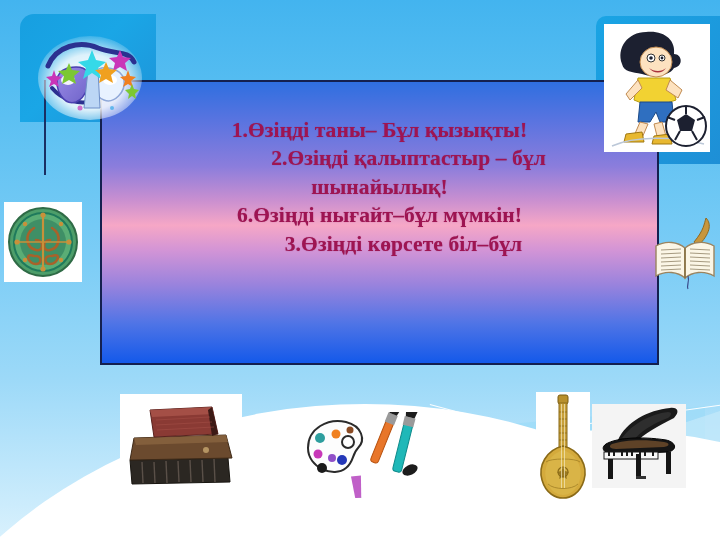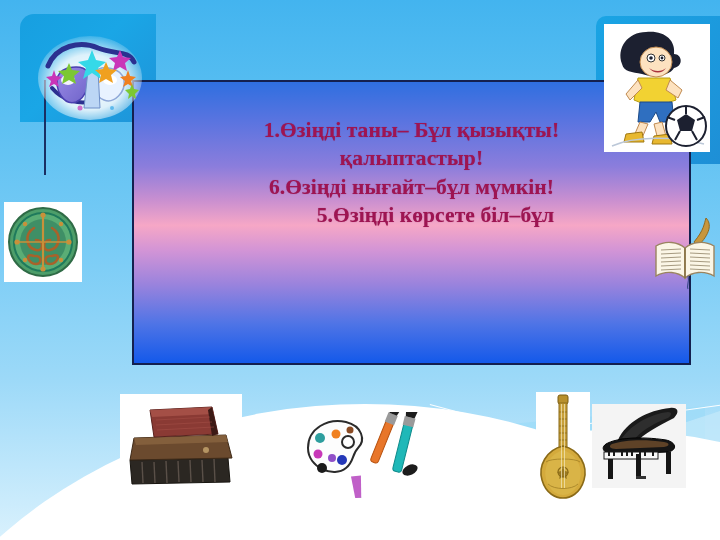--- a/index.html
+++ b/index.html
@@ -126,21 +126,20 @@
                 #f6a7c6 51%,
                 #d294d6 60%,
                 #9a83dd 72%,
                 #4f74e6 86%,
                 #1459ea 100%);
     box-sizing: border-box;
     display: flex;
     align-items: flex-start;
     justify-content: center;
     padding-top: 34px;
-    margin-left: 32px;
   }
   .panel-text {
     width: 100%;
     text-align: center;
     color: #9e1452;
     font-family: "Liberation Serif", serif;
     font-weight: bold;
     font-size: 21.5px;
     line-height: 1.32;
     letter-spacing: .1px;
@@ -187,23 +186,24 @@
   <div class="hairline" style="left:430px; top:404px; width:250px; transform:rotate(15deg);"></div>
 
   <div class="tile-tl"></div>
   <div class="rule-tl"></div>
   <div class="rule-tl-stub"></div>
   <div class="tile-tr"></div>
 
   <div class="panel">
     <div class="panel-text">
       <span class="line-1">1.Өзіңді таны– Бұл қызықты!</span>
-      <span class="line-3">қалыптастыр!</span>
+      <span class="line-2">2.Өзіңді қалыптастыр – бұл</span>
+      <span class="line-3">шынайылық!</span>
       <span class="line-4">6.Өзіңді нығайт–бұл мүмкін!</span>
-      <span class="line-5">5.Өзіңді көрсете біл–бұл</span>
+      <span class="line-5">3.Өзіңді көрсете біл–бұл</span>
     </div>
   </div>
 
   <div class="pic pic-mask">
     <svg width="108" height="92" viewBox="0 0 108 92">
       <defs>
         <radialGradient id="mglow" cx="50%" cy="55%" r="60%">
           <stop offset="0%" stop-color="#ffffff" stop-opacity="1"></stop>
           <stop offset="55%" stop-color="#ffffff" stop-opacity=".85"></stop>
           <stop offset="100%" stop-color="#ffffff" stop-opacity="0"></stop>

